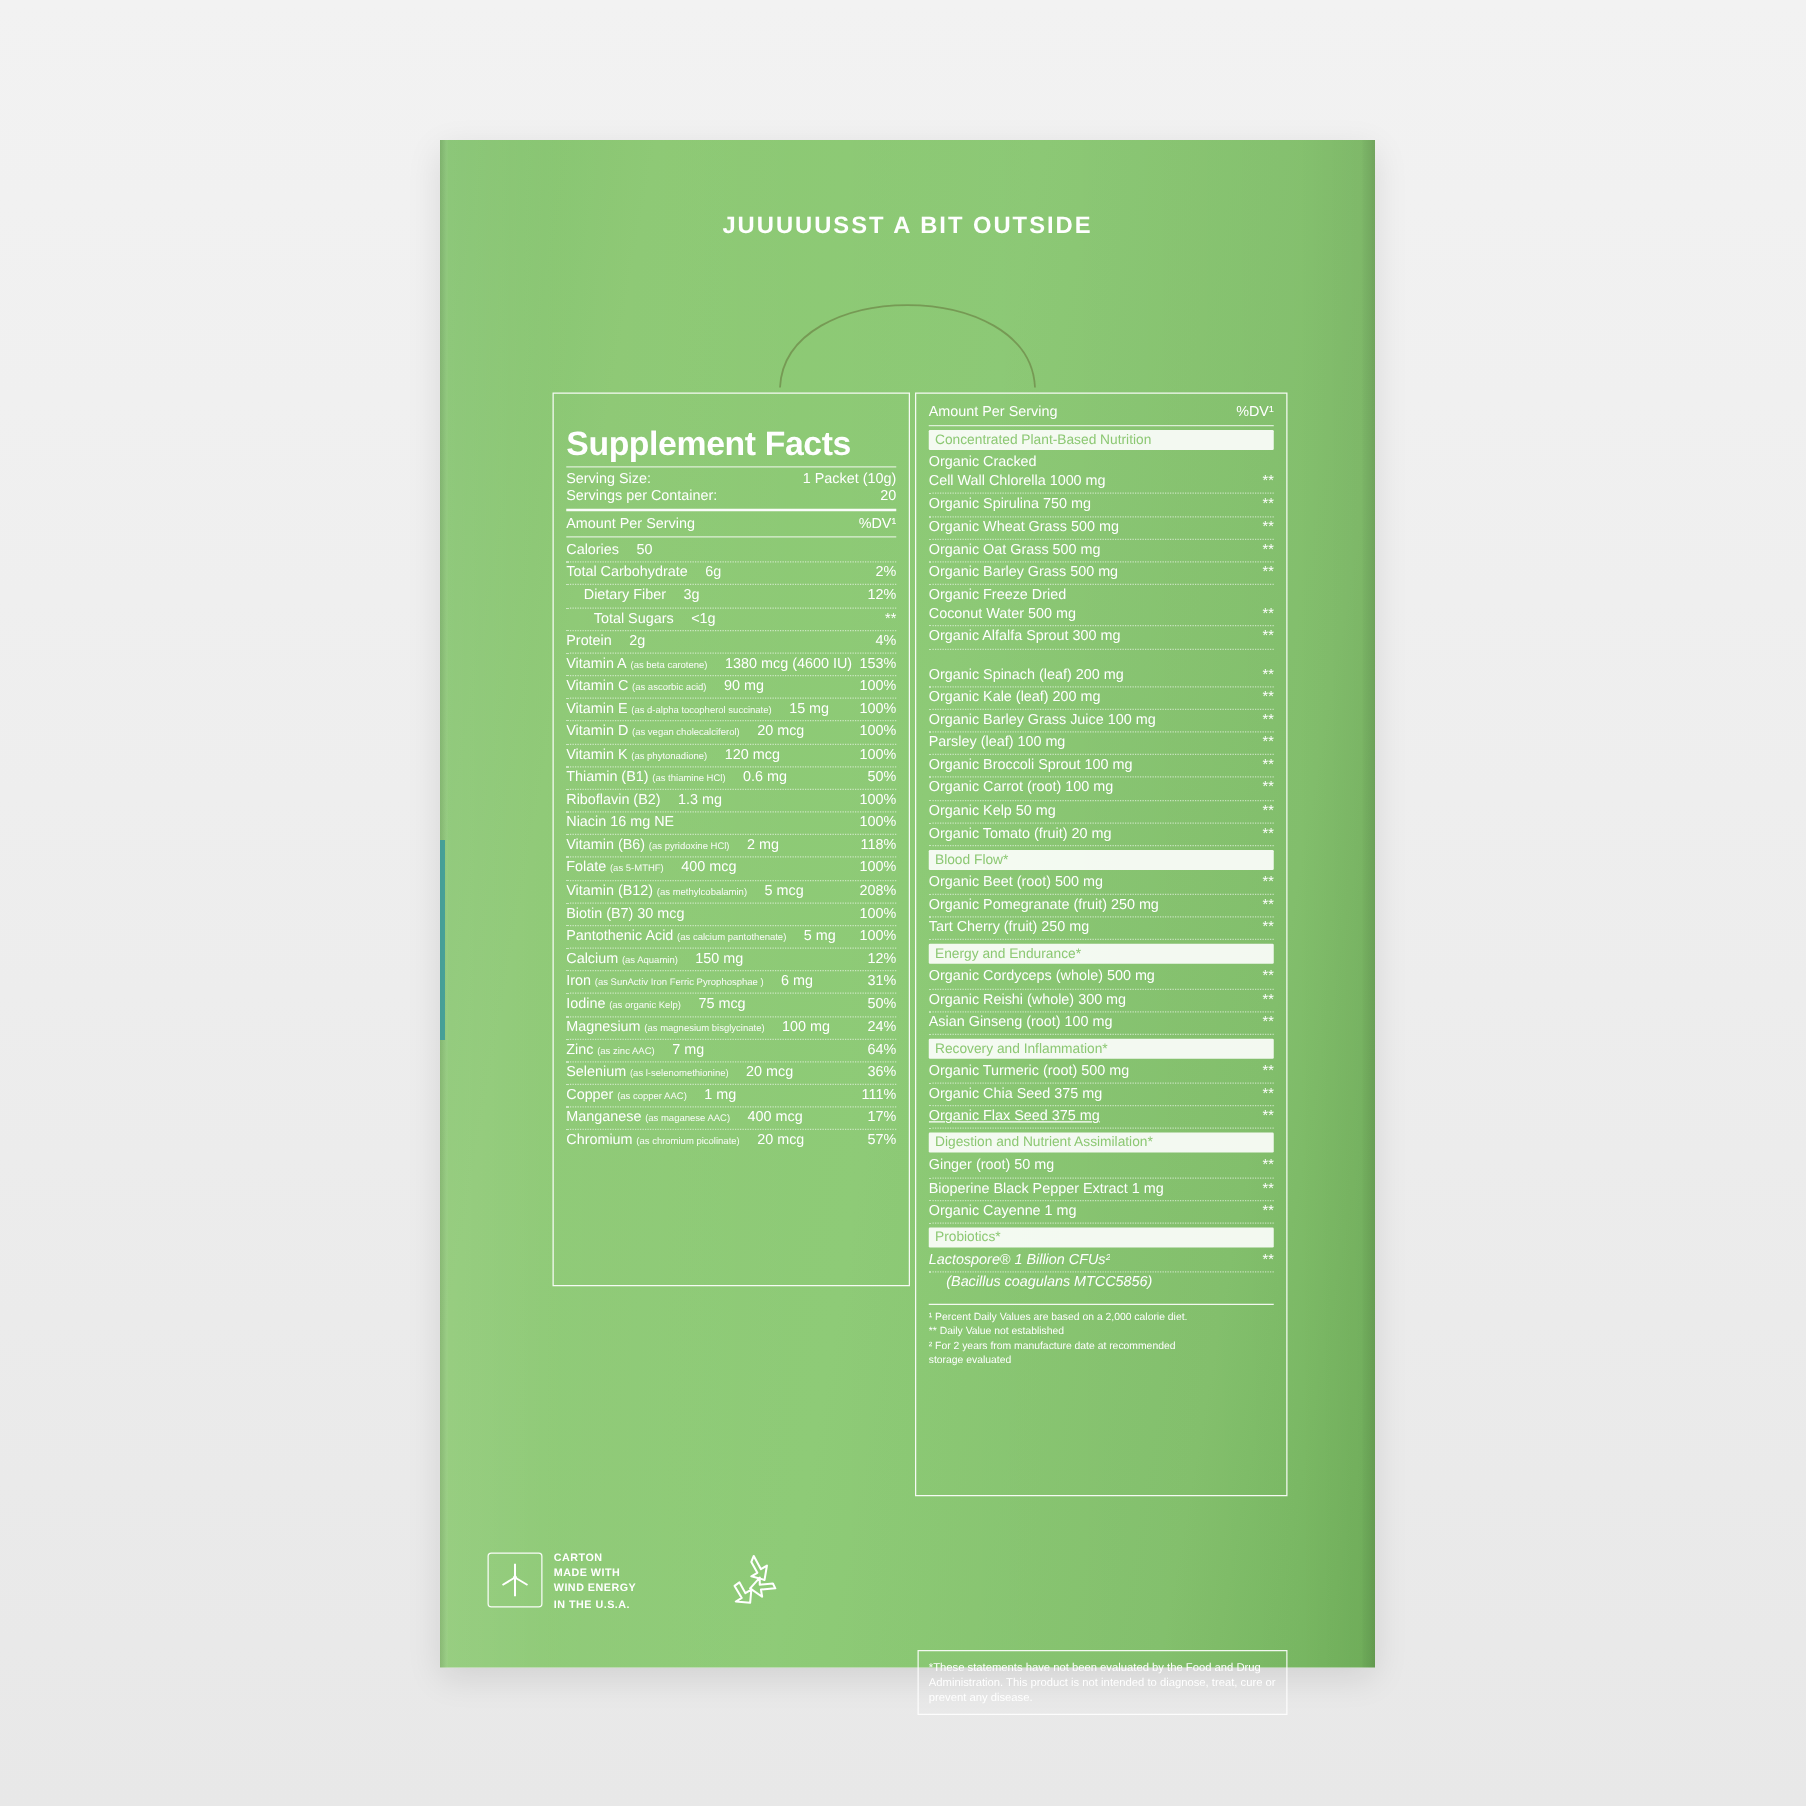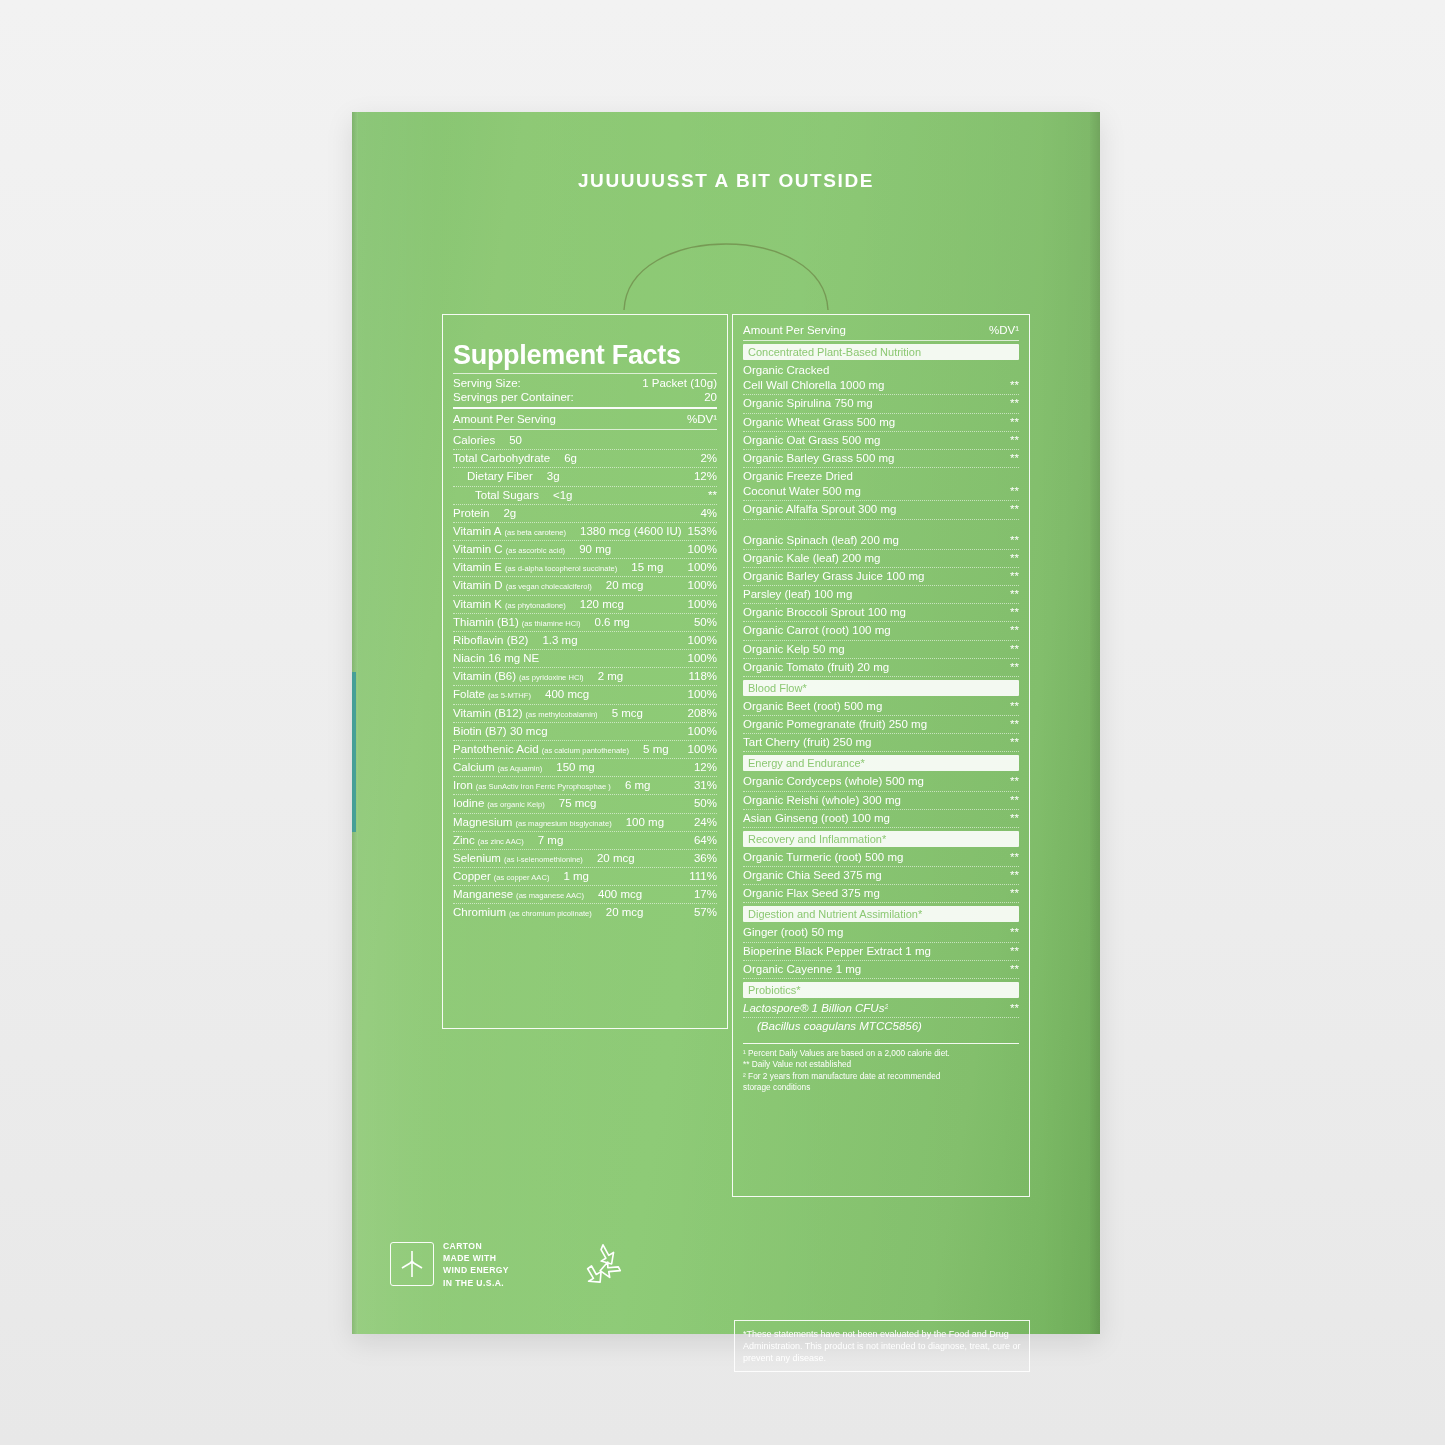--- a/index.html
+++ b/index.html
@@ -615,21 +615,21 @@
             </div>
             <div class="dv" style="align-self: flex-end;">**</div>
           </div>
           <div class="row">
             <div class="nm" style="flex-direction: column; align-items: flex-start; gap: 0px;">
               <span>Organic Chia Seed   375 mg</span>
             </div>
             <div class="dv" style="align-self: flex-end;">**</div>
           </div>
           <div class="row">
-            <div class="nm" style="flex-direction: column; align-items: center; gap: 0px;">
+            <div class="nm" style="flex-direction: column; align-items: center; gap: 0px; text-decoration: underline;">
               <span>Organic Flax Seed   375 mg</span>
             </div>
             <div class="dv" style="align-self: flex-end;">**</div>
           </div>
           <div class="cat">Digestion and Nutrient Assimilation*</div>
           <div class="row">
             <div class="nm" style="flex-direction: column; align-items: flex-start; gap: 0px;">
               <span>Ginger (root)   50 mg</span>
             </div>
             <div class="dv" style="align-self: flex-end;">**</div>
@@ -657,21 +657,21 @@
             <div class="nm" style="flex-direction: column; align-items: flex-start; gap: 0px;">
               <span class="italic">(Bacillus coagulans MTCC5856)</span>
             </div>
             <div class="dv" style="align-self: flex-end;"></div>
           </div>
         </div>
       <div class="footnotes" id="footnotes">
           <div>¹ Percent Daily Values are based on a 2,000 calorie diet.</div>
           <div>** Daily Value not established</div>
           <div>² For 2 years from manufacture date at recommended</div>
-          <div>storage conditions</div>
+          <div>storage evaluated</div>
         </div>
     </div>
 
 
     <div class="disclaimer">*These statements have not been evaluated by the Food and Drug Administration. This product is not intended to diagnose, treat, cure or prevent any disease.</div>
 
     <div class="wind-badge">
       <div class="wind-box">
         <svg width="26" height="28" viewBox="0 0 26 28">
           <line x1="13" y1="12" x2="13" y2="27" stroke="#ffffff" stroke-width="1.6"></line>

